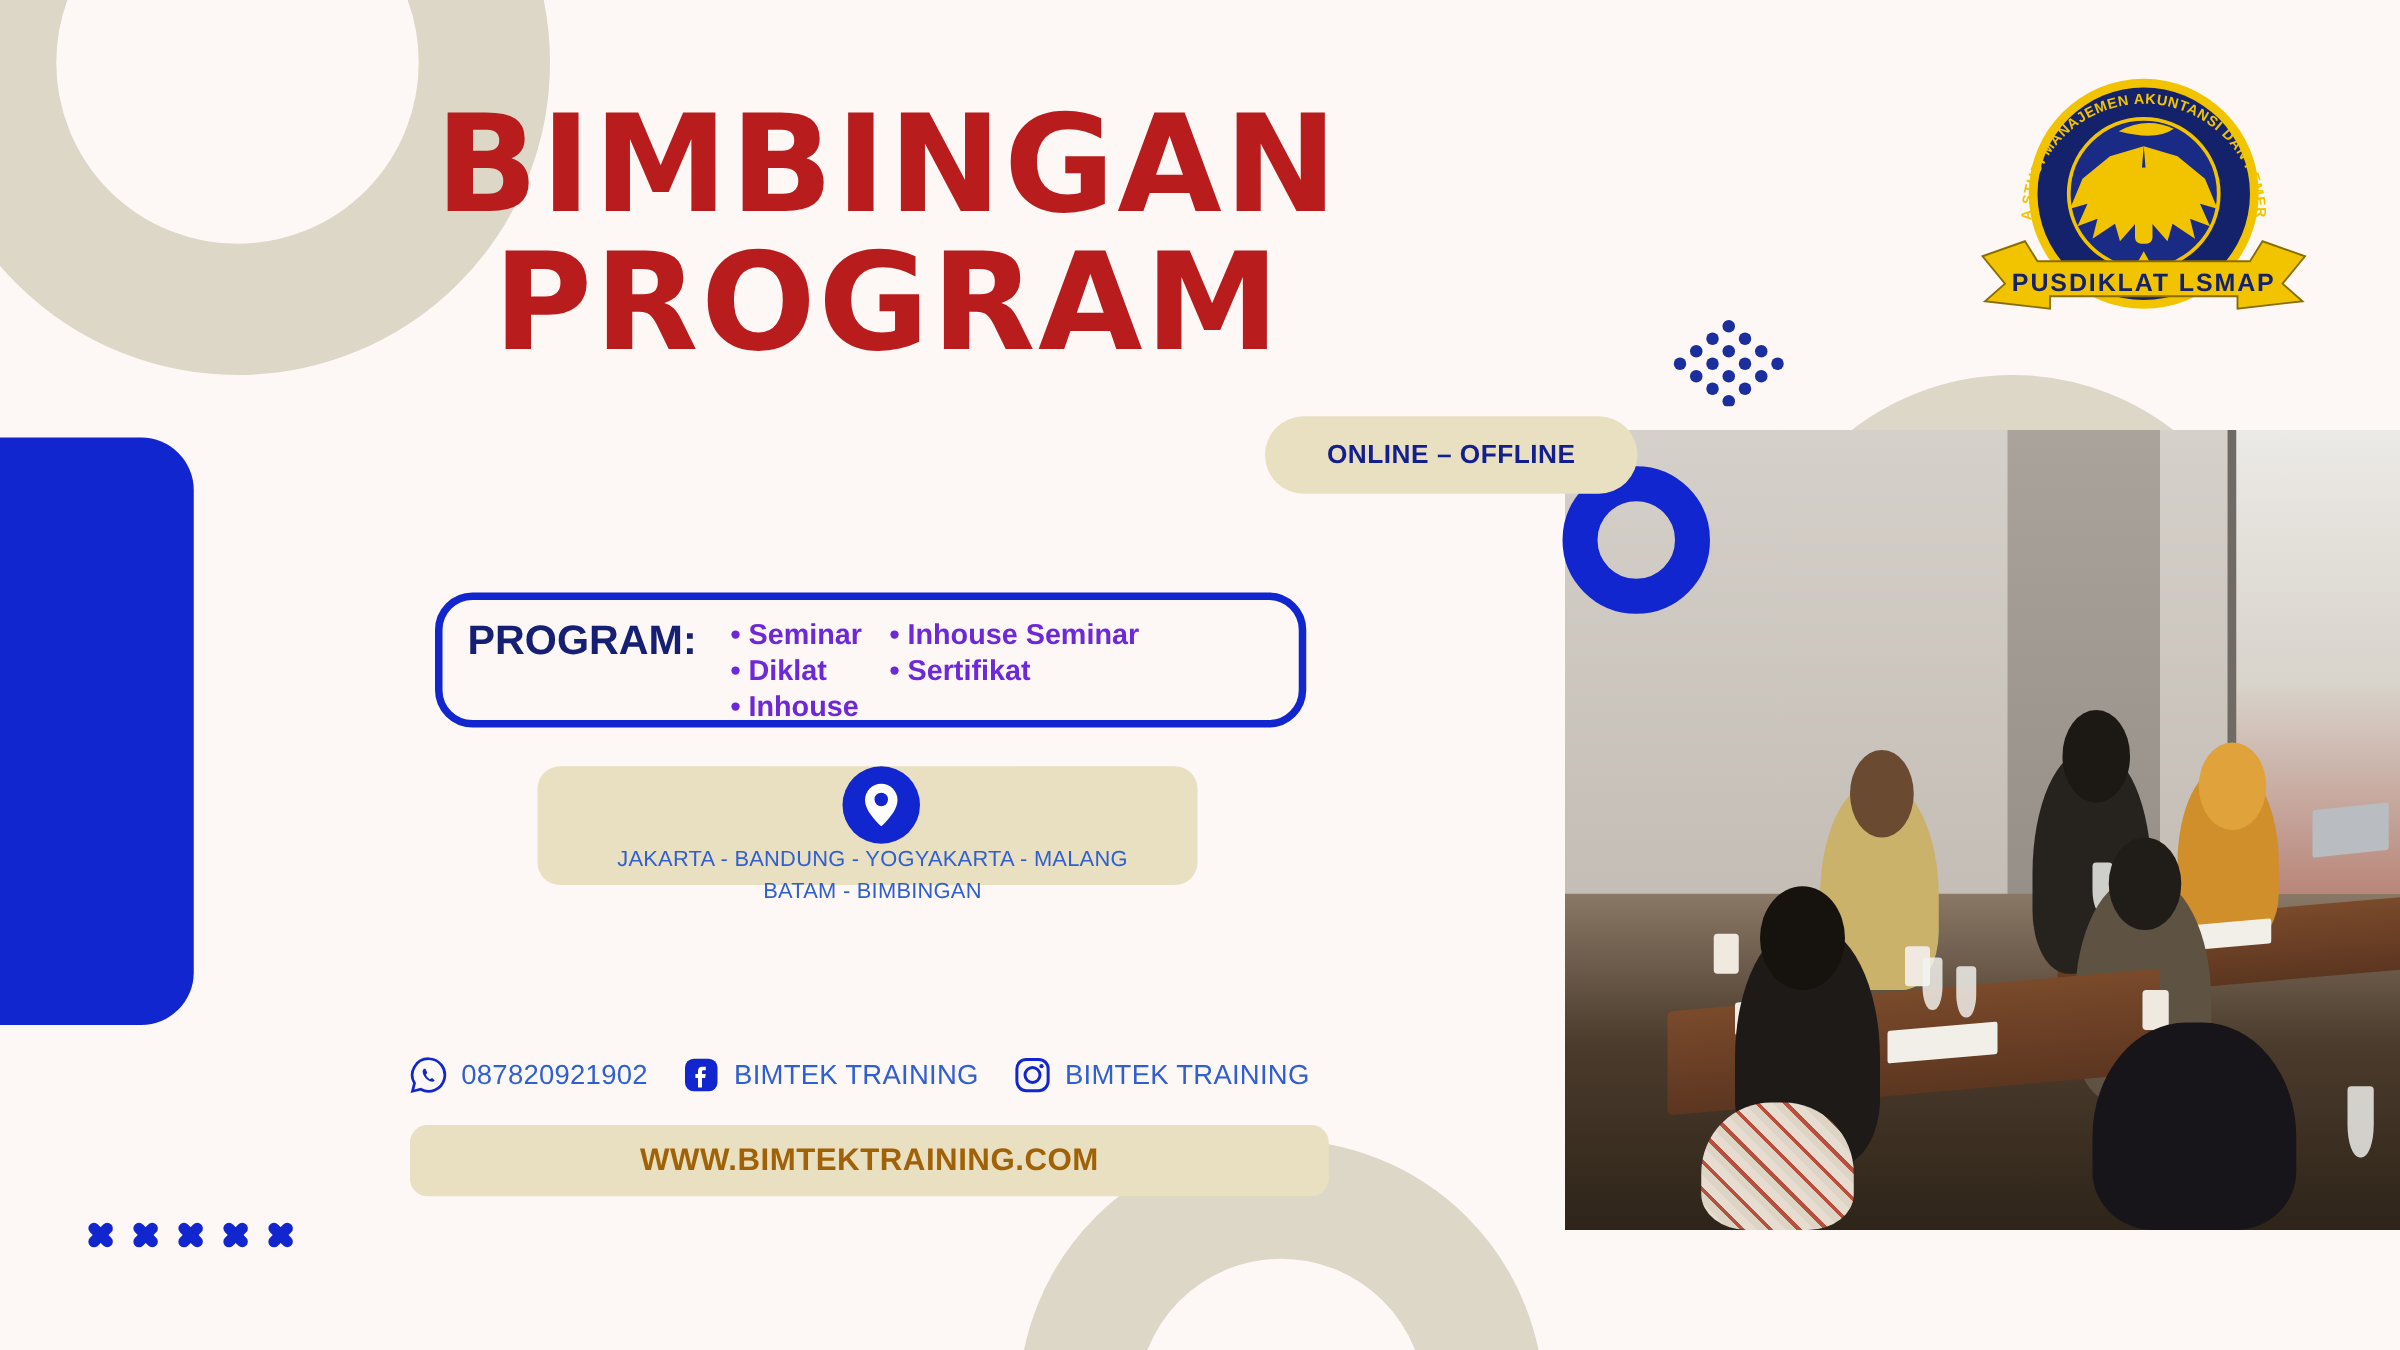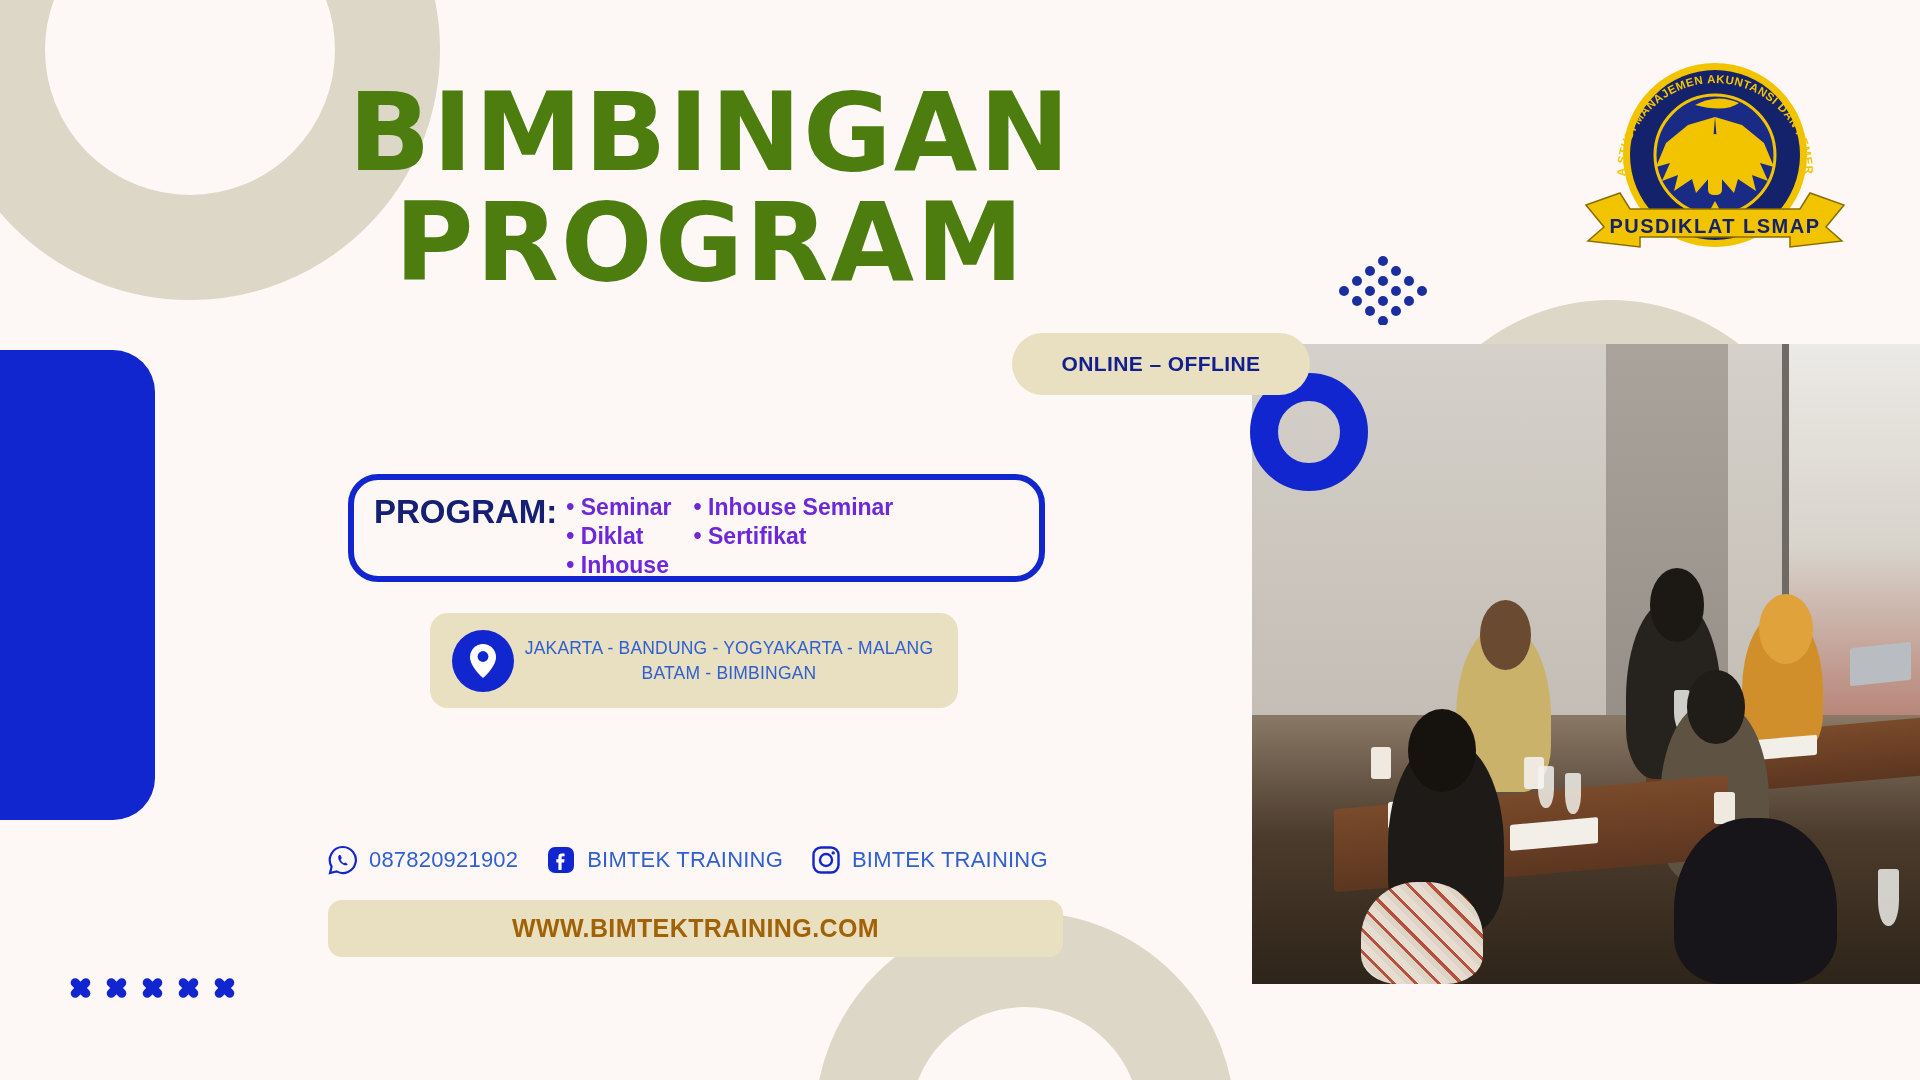--- a/index.html
+++ b/index.html
@@ -147,21 +147,21 @@
   .c1{ left:17.5%; top:63%; } .c2{ left:40%; top:64.5%; } .c3{ left:68%; top:70%; }
   .laptop { position:absolute; left:88%; top:47%; width:9%; height:6%;
             background:#b9bcc0; border-radius:2px; transform: skewY(-6deg); }
 
   
   .title {
     position: absolute;
     left: 340px; top: 78px;
     width: 740px;
     text-align: center;
-    color: #4d7c0f;
+    color: #b91c1c;
     font-family: "DejaVu Sans", sans-serif;
     font-weight: bold;
     font-size: 108px;
     line-height: 1.02;
     letter-spacing: 2px;
   }
   .title .l2 { display: block; }
 
   
   .badge {
@@ -187,21 +187,21 @@
     background: #FDF7F5;
     display: flex;
     align-items: flex-start;
     box-sizing: border-box;
     padding: 13px 0 0 20px;
   }
   .program-label {
     color: #152074;
     font-weight: bold;
     font-size: 33px;
-    margin-right: 9px;
+    margin-right: 27px;
     white-space: nowrap;
   }
   .program-cols { display: flex; gap: 22px; }
   .program-col { list-style: none; margin: 0; padding: 0; }
   .program-col li {
     color: #6d28d9;
     font-weight: bold;
     font-size: 23px;
     line-height: 1.26;
     white-space: nowrap;
@@ -211,20 +211,21 @@
   
   .loc-box {
     position: absolute;
     left: 430px; top: 613px;
     width: 528px; height: 95px;
     background: #E8E0C0;
     border-radius: 18px;
     display: flex; align-items: center;
     box-sizing: border-box;
     padding-left: 22px;
+    flex-direction: column;
   }
   .pin-circle {
     width: 62px; height: 62px;
     border-radius: 50%;
     background: #1226CF;
     display: flex; align-items: center; justify-content: center;
     flex: none;
   }
   .loc-lines {
     flex: 1;

